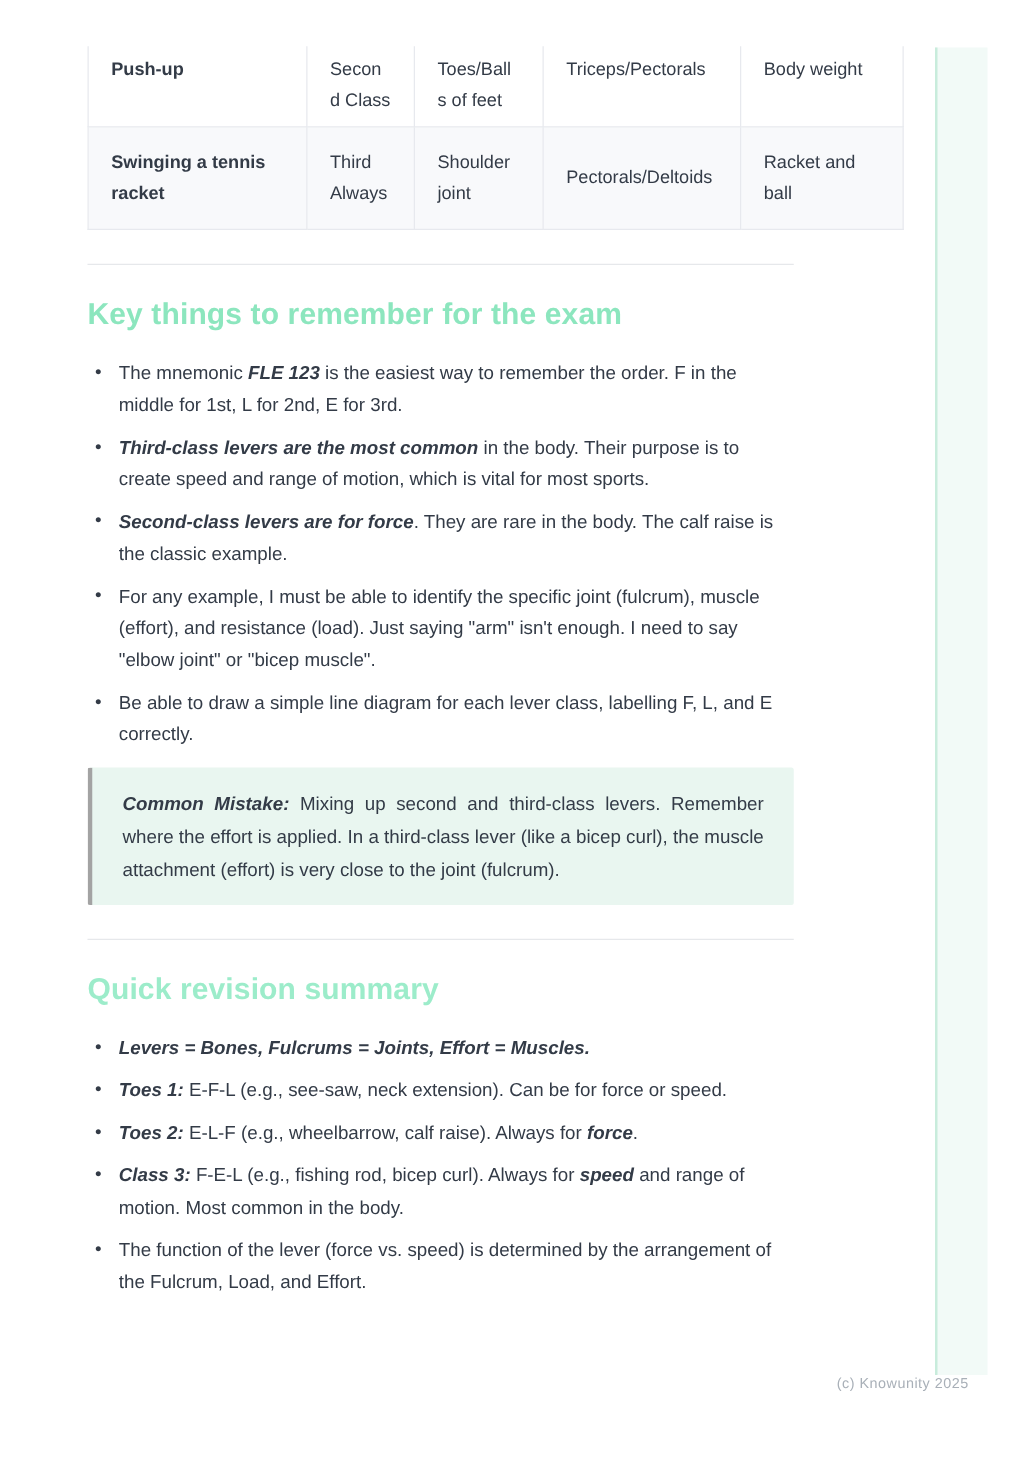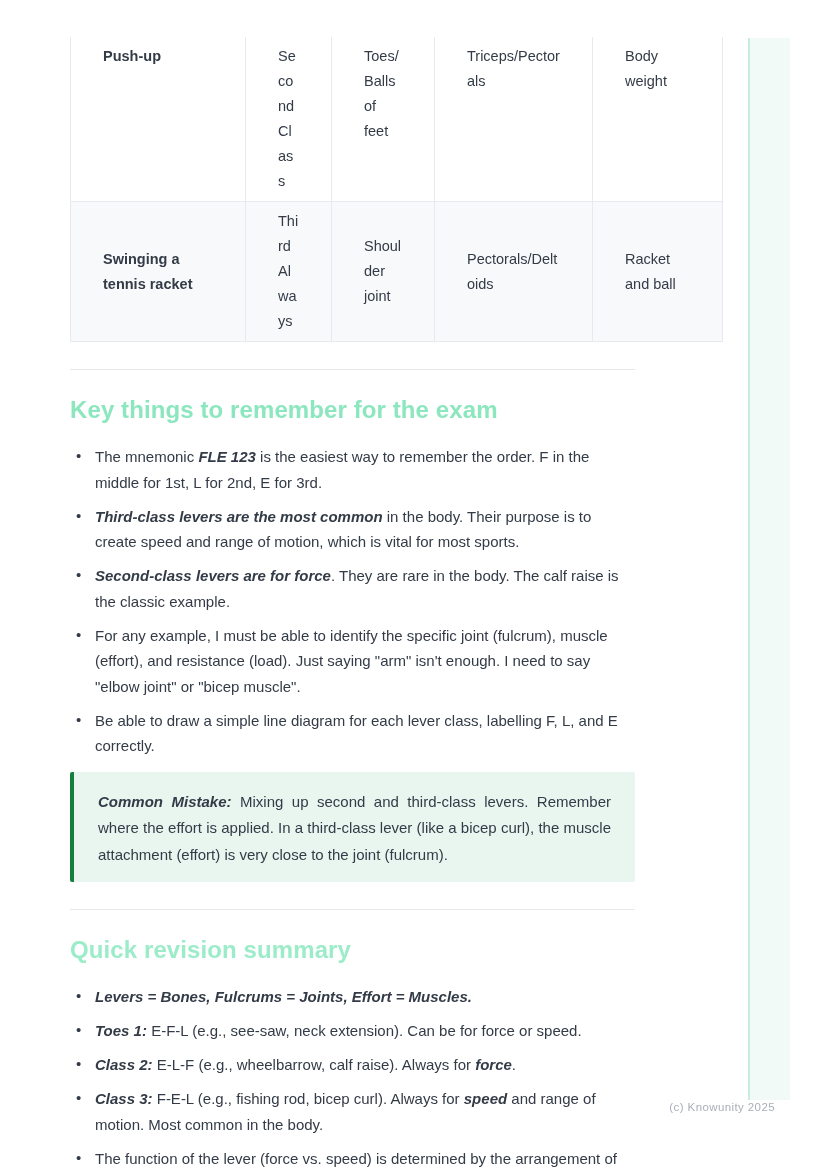--- a/index.html
+++ b/index.html
@@ -8,21 +8,21 @@
     font-family:"Liberation Sans", sans-serif;color:#333b47;
     -webkit-font-smoothing:antialiased;overflow:hidden;
   }
   .page{position:absolute;left:0;top:0;width:828px;height:1171px;box-sizing:border-box;padding:37px 0 0 70px;}
   
   .side-band{position:absolute;top:38px;right:38px;width:40px;height:1062px;background:#f2faf7;border-left:2px solid #c8ecdc;}
   
   table.lever-table{border-collapse:collapse;width:652px;table-layout:fixed;}
   .lever-table td{
     border:1px solid #e7e9ee;font-size:14.5px;line-height:25px;color:#333b47;
-    padding:7px 32px;vertical-align:top;box-sizing:border-box;word-wrap:break-word;
+    padding:7px 18px;vertical-align:top;box-sizing:border-box;word-wrap:break-word;
   }
   .lever-table tr.r1 td{border-top:none;height:63px;}
   .lever-table tr.r2 td{vertical-align:middle;height:82px;background:#f8f9fb;}
   .lever-table td.c-exercise{font-weight:700;}
   .col1{width:175px}.col2{width:86px}.col3{width:103px}.col4{width:158px}.col5{width:130px}
   
   .divider{border:none;border-top:1px solid #e6e8eb;width:565px;margin:27px 0 0 0;}
   
   h2.heading{font-size:24px;line-height:25px;font-weight:700;margin:27px 16px 0 0;letter-spacing:0.1px;}
   h2.mint1{color:#8ce6be;}
@@ -31,21 +31,21 @@
   ul.bullets{list-style:none;margin:22px 0 0 0;padding:0;width:565px;}
   ul.bullets li{
     position:relative;padding-left:25px;margin:0 0 8.5px 0;
     font-size:15px;line-height:25.5px;color:#333b47;
   }
   ul.bullets li::before{content:"\2022";position:absolute;left:6px;top:-1px;font-size:15px;color:#333b47;}
   b{font-weight:700;font-style:italic;}
   
   .callout{
     width:565px;box-sizing:border-box;margin:13px 0 0 0;
-    background:#e9f6f0;border-left:4px solid #15803d;border-radius:2px;
+    background:#e9f6f0;border-left:4px solid #a3a3a3;border-radius:2px;
     padding:17px 24px 14px 24px;
   }
   .callout p{margin:0;font-size:15px;line-height:26.5px;color:#333b47;text-align:justify;}
   
   .footer{
     position:absolute;top:1101px;right:53px;font-size:11.5px;letter-spacing:0.4px;color:#a9b0b8;
   }
 </style>
 </head>
 <body>
@@ -89,20 +89,20 @@
     <p><b>Common Mistake:</b><span> Mixing up second and third-class levers. Remember where the effort is applied. In a third-class lever (like a bicep curl), the muscle attachment (effort) is very close to the joint (fulcrum).</span></p>
   </div>
 
   <hr class="divider">
 
   <h2 class="heading mint2">Quick revision summary</h2>
 
   <ul class="bullets">
     <li><b>Levers = Bones, Fulcrums = Joints, Effort = Muscles.</b></li>
     <li><b>Toes 1:</b><span> E-F-L (e.g., see-saw, neck extension). Can be for force or speed.</span></li>
-    <li><b>Class 2:</b><span> E-L-F (e.g., wheelbarrow, calf raise). Always for </span><b>force</b><span>.</span></li>
+    <li><b>Toes 2:</b><span> E-L-F (e.g., wheelbarrow, calf raise). Always for </span><b>force</b><span>.</span></li>
     <li><b>Class 3:</b><span> F-E-L (e.g., fishing rod, bicep curl). Always for </span><b>speed</b><span> and range of motion. Most common in the body.</span></li>
     <li><span>The function of the lever (force vs. speed) is determined by the arrangement of the Fulcrum, Load, and Effort.</span></li>
   </ul>
 
   <div class="footer">(c) Knowunity 2025</div>
 
 </div>
 
 </body></html>

